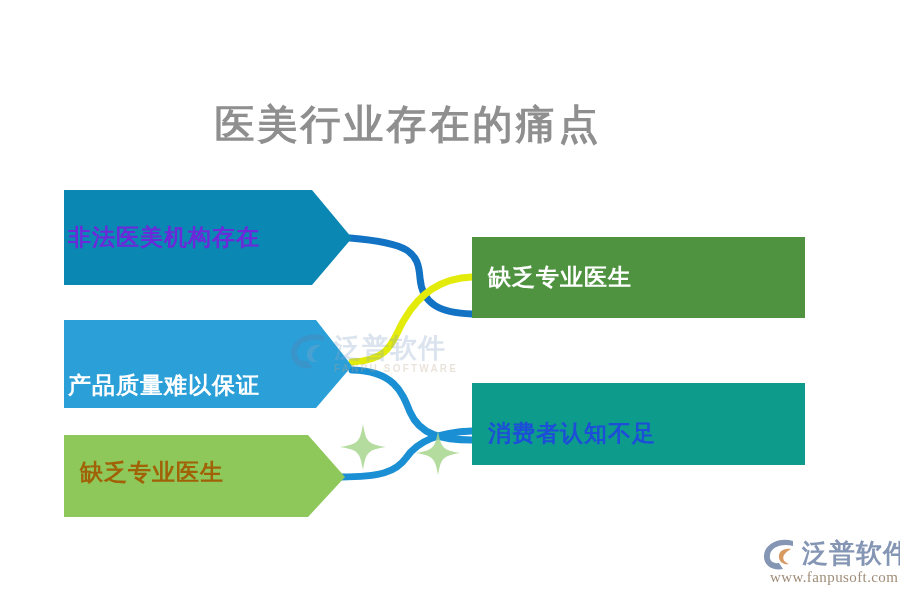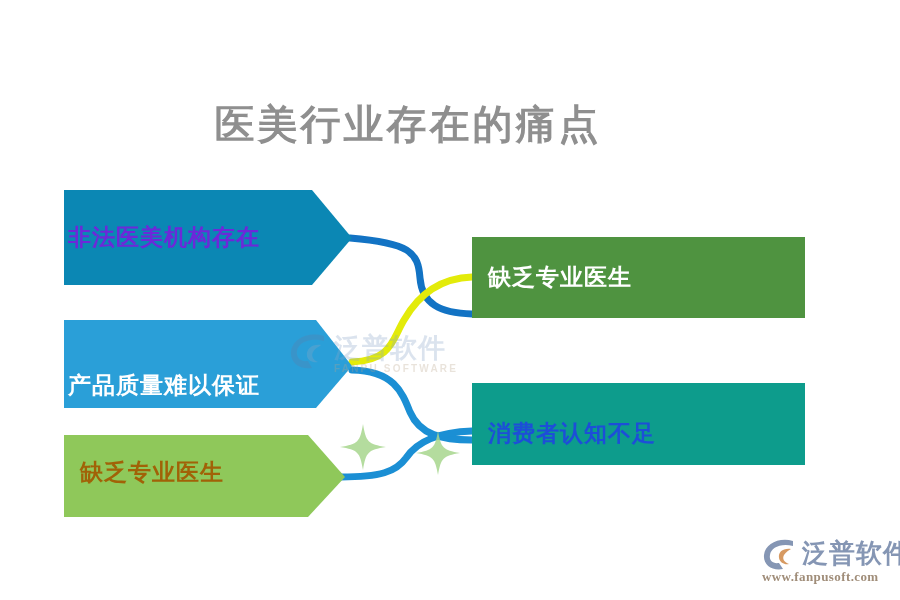--- a/index.html
+++ b/index.html
@@ -115,24 +115,24 @@
     left: 40px;
     top: 0px;
     font-size: 26px;
     font-weight: bold;
     color: #8596b4;
     letter-spacing: 1px;
     white-space: nowrap;
   }
   #brand-logo .logo-url {
     position: absolute;
-    left: 0;
+    left: 8px;
     top: 33px;
-    font-size: 13px;
-    font-weight: bold;
+    font-size: 15px;
+    font-weight: normal;
     font-family: "Liberation Serif", "DejaVu Serif", serif;
     color: #a08d79;
     letter-spacing: 0.4px;
     white-space: nowrap;
   }
 </style>
 </head>
 <body>
 
 <div id="canvas" style="background: rgb(255, 255, 255);">

